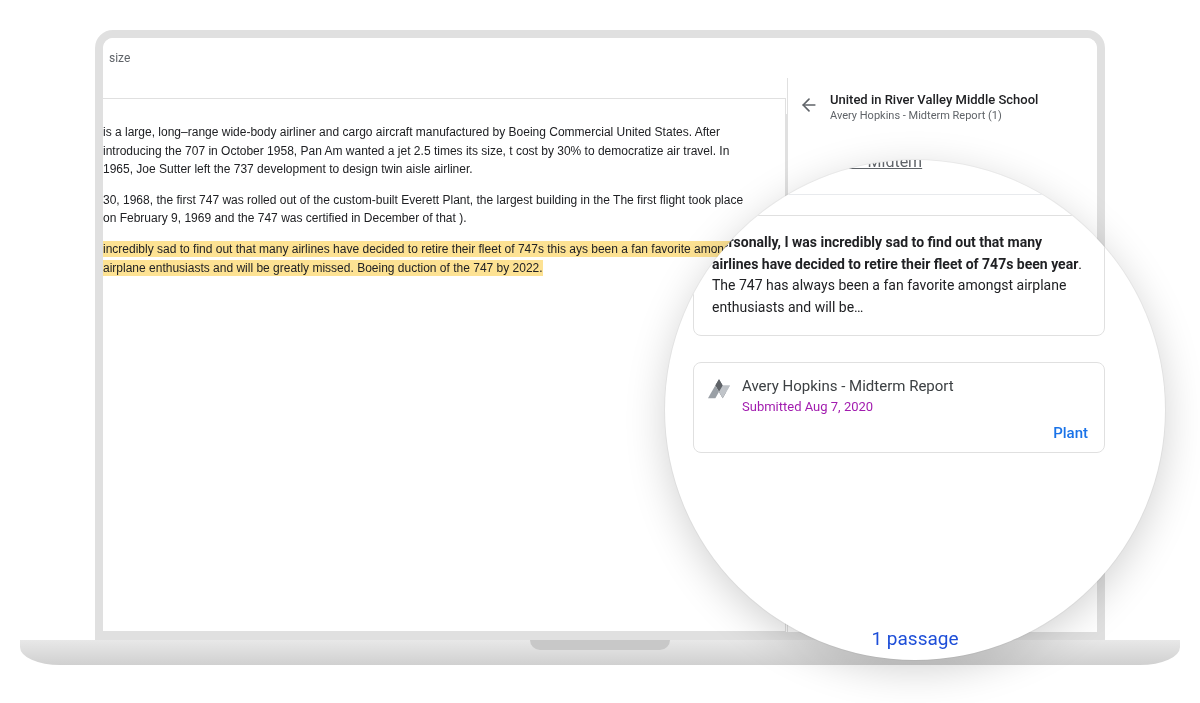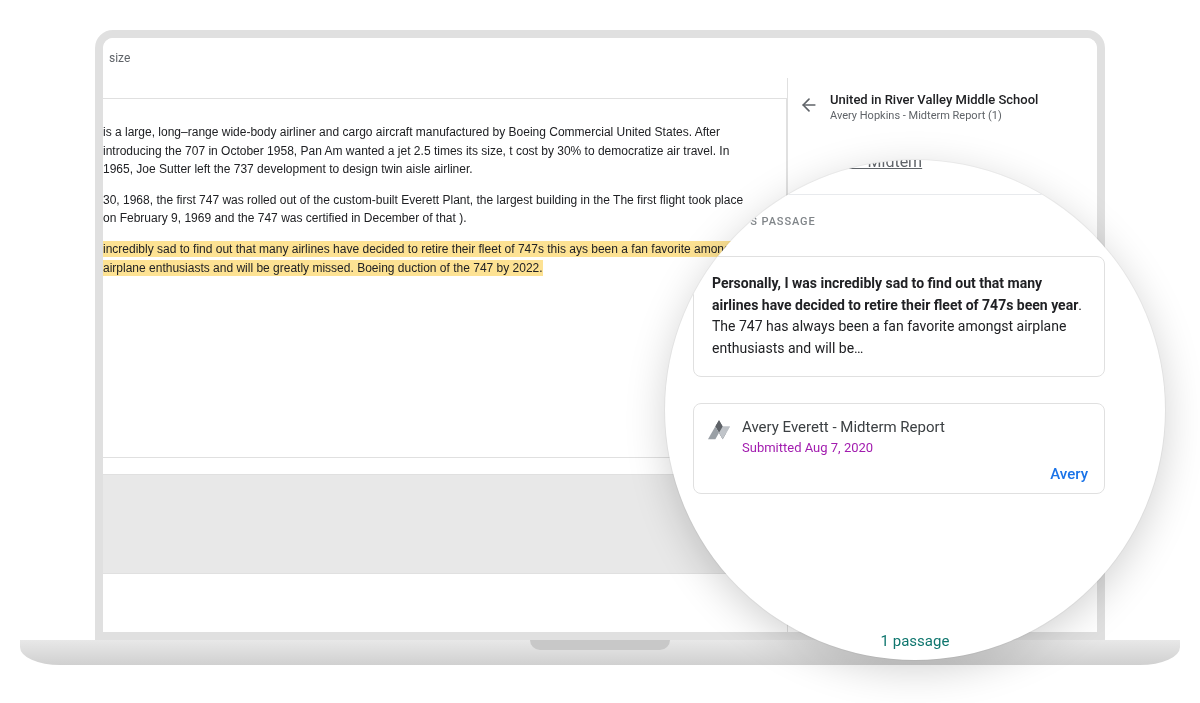--- a/index.html
+++ b/index.html
@@ -64,21 +64,21 @@
     .workspace {
       flex: 1;
       display: flex;
       background: #fff;
     }
 
     .doc-area {
       flex: 1;
       padding: 20px 0 0 0;
       display: flex;
-      flex-direction: column;
+      flex-direction: row;
       align-items: stretch;
     }
     .doc-page {
       background: #fff;
       border: 1px solid #e0e0e0;
       border-left: none;
       padding: 24px 34px 24px 0;
       font-size: 12px;
       line-height: 1.55;
       color: #202124;
@@ -209,22 +209,22 @@
       font-size: 15px;
       font-weight: 500;
       margin-top: 10px;
       cursor: pointer;
     }
     .passage-count {
       position: absolute;
       bottom: 10px;
       left: 50%;
       transform: translateX(-50%);
-      font-size: 15px;
-      color: #0f766e;
+      font-size: 19px;
+      color: #1d4ed8;
     }
   </style>
 </head>
 <body>
 
 <div class="laptop-frame">
   <div class="screen">
 
     <div class="topbar">
       <span>size</span>
@@ -261,45 +261,41 @@
   </div>
 </div>
 <div class="laptop-base"></div>
 <div class="laptop-notch"></div>
 
 <div class="zoom-circle">
   <div class="zoom-peek">y Hopkins - Midtem</div>
   <div class="zoom-hr"></div>
   <div class="zoom-inner">
 
-    <div class="flag-row">
-      <div class="section-label">STUDENT'S PASSAGE</div>
-      <div class="flag-badge">FLA</div>
-    </div>
 
     <div class="passage-card">
       <span><b>Personally, I was incredibly sad to find out that many airlines have decided to retire their fleet of 747s been year</b><span>. The 747 has always been a fan favorite amongst airplane enthusiasts and will be…</span></span>
     </div>
 
 
     <div class="match-card">
       <div class="match-row">
         <div class="drive-icon">
           <svg viewBox="0 0 87 78">
               <path fill="#5f6368" d="M43.5 0 29 25.2 58 75.4l14.5-25.2z"></path>
               <path fill="#9aa0a6" d="M29 25.2 0 75.4h29l14.5-25.2z"></path>
               <path fill="#c0c4c9" d="M58 75.4 87 25.2H58L43.5 50.2z"></path>
               <path fill="#5f6368" d="M29 25.2h29L43.5 0z"></path>
               <path fill="#80868b" d="M0 75.4 14.5 50.2 43.5 0 29 25.2z"></path>
               <path fill="#bdc1c6" d="M87 25.2 72.5 50.2 43.5 0 58 25.2z"></path>
             </svg>
         </div>
         <div>
-          <div class="match-title">Avery Everett - Midterm Report</div>
+          <div class="match-title">Avery Hopkins - Midterm Report</div>
           <div class="match-sub">Submitted Aug 7, 2020</div>
         </div>
       </div>
-      <div class="open-link">Avery</div>
+      <div class="open-link">Plant</div>
     </div>
 
   </div>
   <div class="passage-count">1 passage</div>
 </div>
 
 </body></html>

